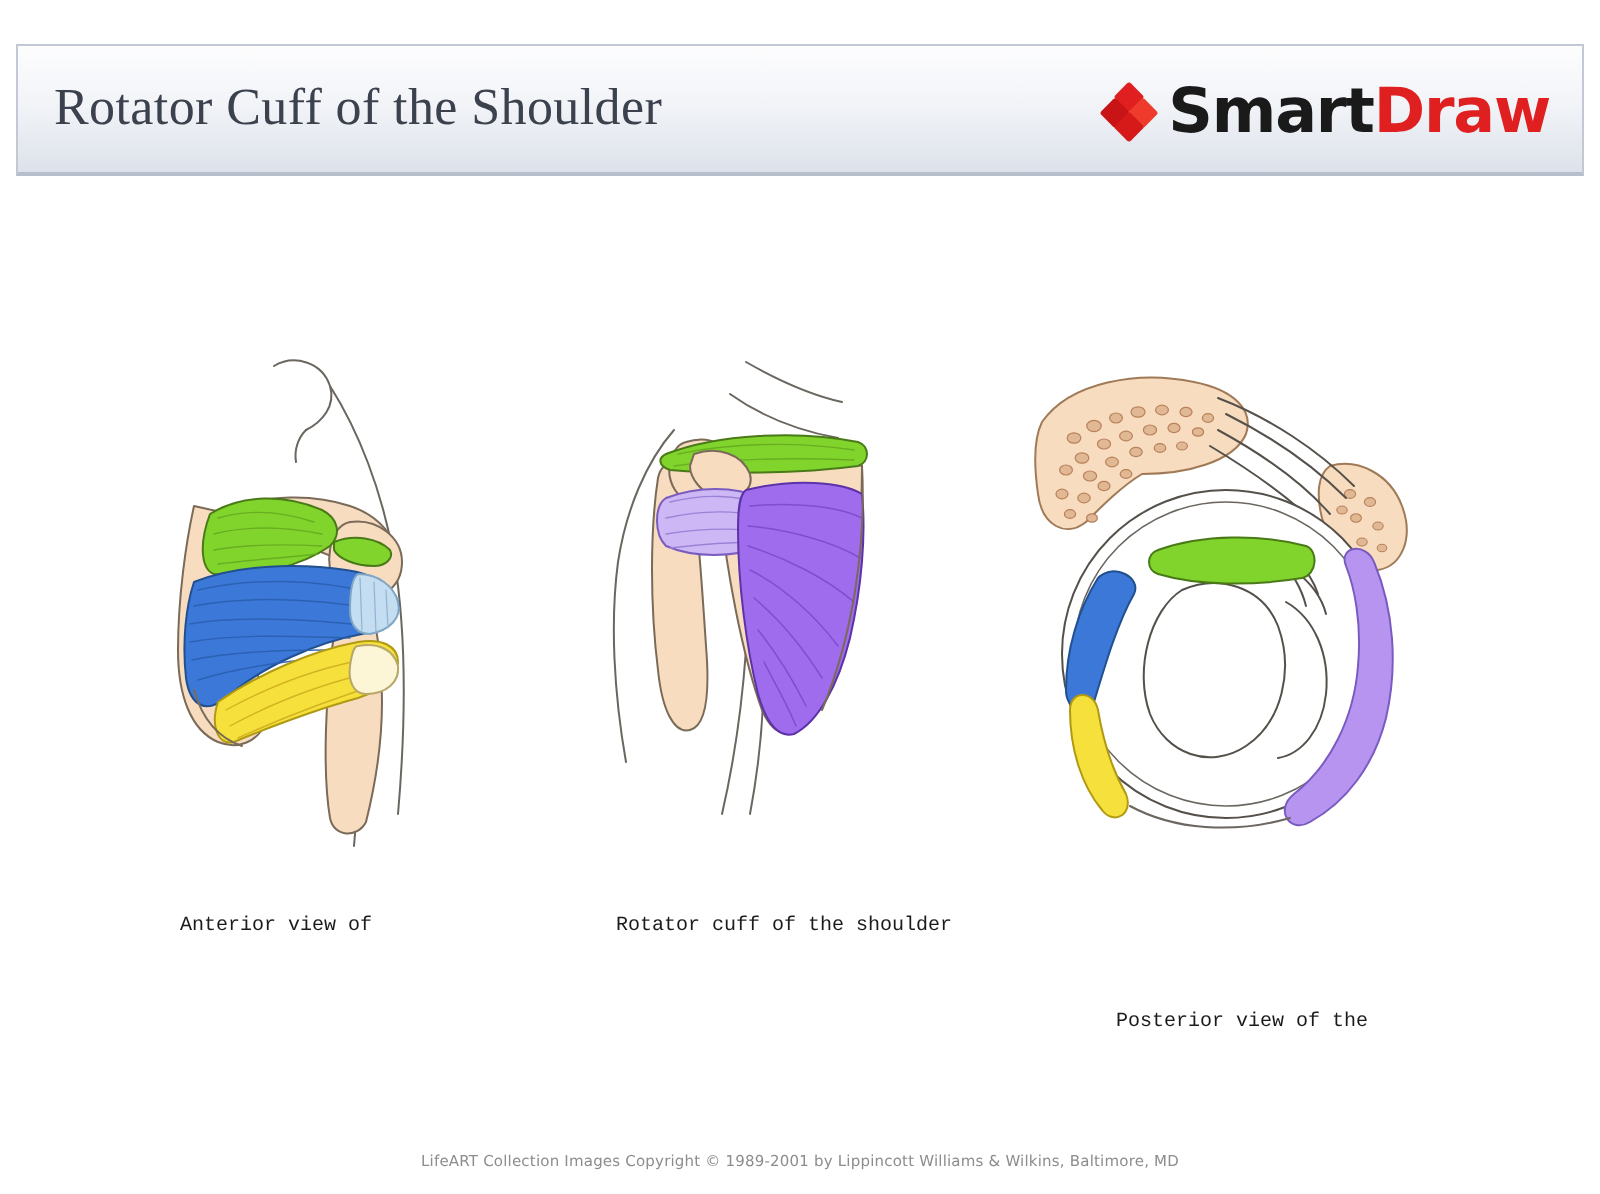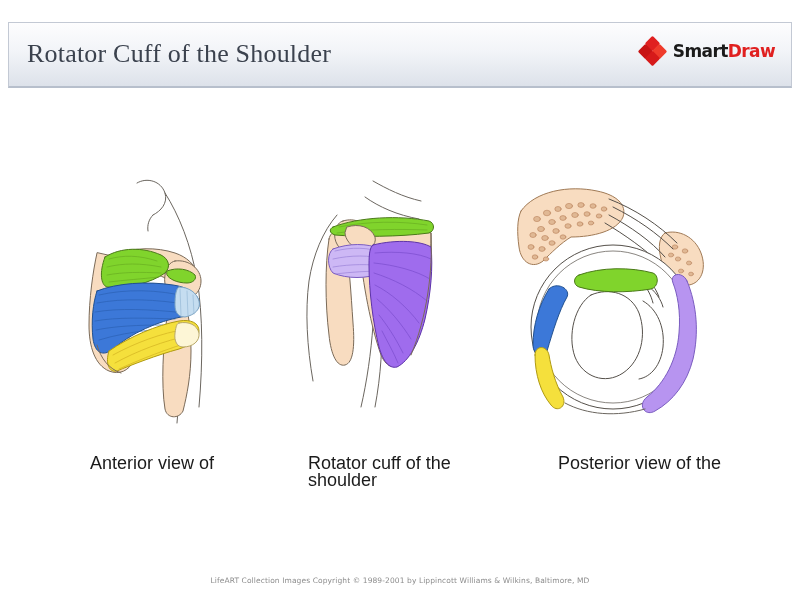--- a/index.html
+++ b/index.html
@@ -59,21 +59,21 @@
     background: #e02020;
     transform: rotate(45deg);
     border-radius: 1.5px;
   }
   .diamond-cluster i.d-top    { left: 7.5px; top: 0px; }
   .diamond-cluster i.d-left   { left: 0.5px; top: 7.5px; background:#c81414; }
   .diamond-cluster i.d-right  { left: 14.5px; top: 7.5px; background:#ef3b2b; }
   .diamond-cluster i.d-bottom { left: 7.5px; top: 14.5px; background:#d61a1a; }
   .brand-text {
     font-family: "DejaVu Sans", sans-serif;
-    font-size: 17px;
+    font-size: 31px;
     font-weight: bold;
     letter-spacing: -0.6px;
   }
   .brand-smart { color: #1a1a1a; }
   .brand-draw  { color: #e02020; }
 
   
   #figures {
     position: absolute;
     left: 0;
@@ -87,28 +87,28 @@
     height: 260px;
   }
   #figure-anterior  { left: 75px;  width: 215px; }
   #figure-rotator   { left: 285px; width: 215px; }
   #figure-posterior { left: 505px; width: 225px; }
 
   
   .caption {
     position: absolute;
     top: 455px;
-    font-family: Liberation Sans, sans-serif;
-    font-size: 18px;
+    font-family: Liberation Mono, monospace;
+    font-size: 10px;
     line-height: 17px;
     color: #1b1b1b;
   }
   #caption-anterior  { left: 90px;  width: 190px; }
   #caption-rotator   { left: 308px; width: 210px; }
-  #caption-posterior { left: 558px; width: 200px; }
+  #caption-posterior { left: 558px; width: 200px; margin-top: 48px; }
 
   
   #footer-credit {
     position: absolute;
     left: 0;
     top: 576px;
     width: 800px;
     text-align: center;
     font-family: "DejaVu Sans", sans-serif;
     font-size: 7.5px;

